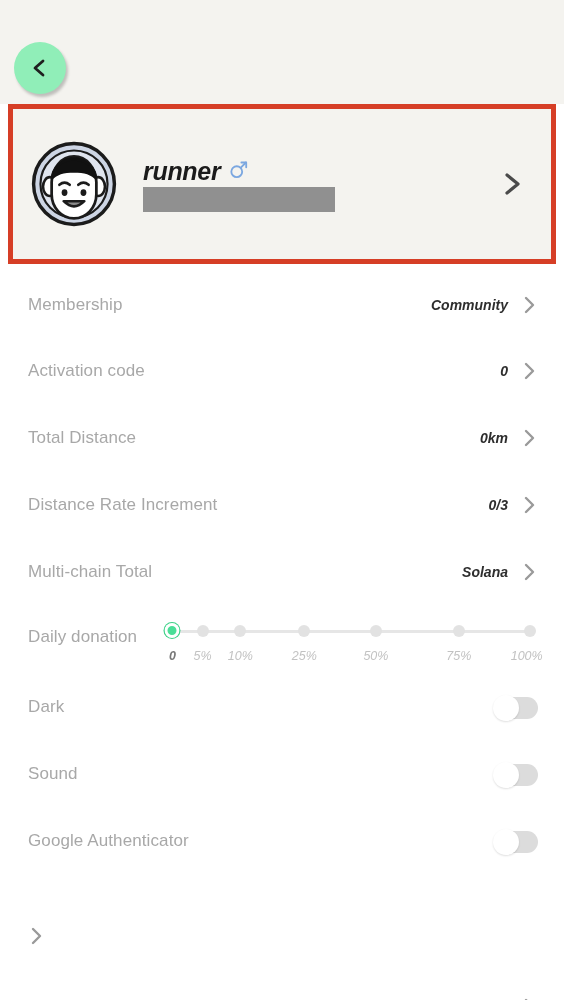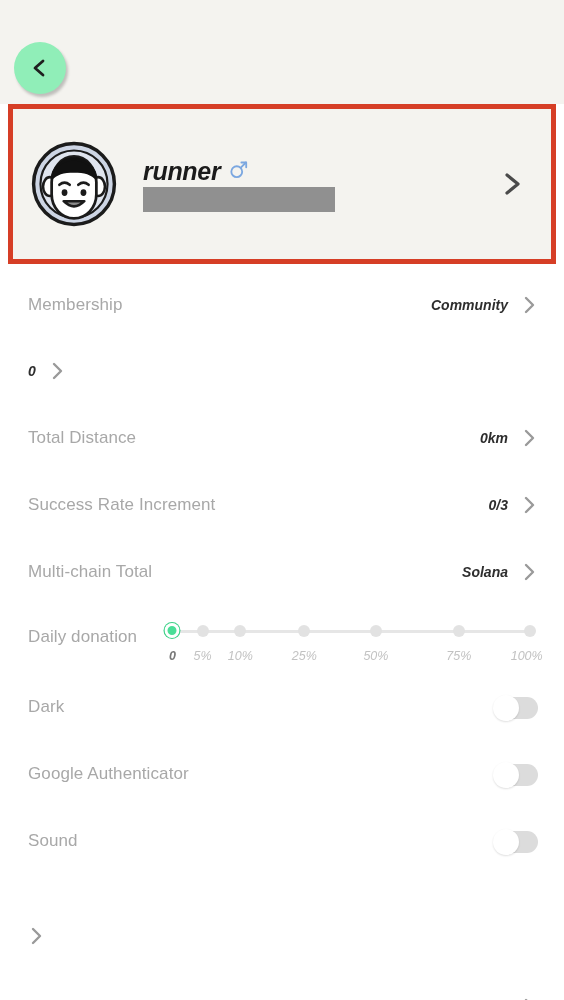--- a/index.html
+++ b/index.html
@@ -201,40 +201,41 @@
     <span class="row-label">Membership</span>
     <span class="row-value">Community</span>
     <span class="chev">
       <svg width="17" height="22" viewBox="0 0 17 22">
           <polyline points="5,4 12,11 5,18" fill="none" stroke="#9a9a9a" stroke-width="2.4" stroke-linecap="round" stroke-linejoin="round"></polyline>
         </svg>
     </span>
   </div>
 
   <div class="row">
+    <span class="row-label">Activation code</span>
     <span class="row-value">0</span>
     <span class="chev">
       <svg width="17" height="22" viewBox="0 0 17 22">
           <polyline points="5,4 12,11 5,18" fill="none" stroke="#9a9a9a" stroke-width="2.4" stroke-linecap="round" stroke-linejoin="round"></polyline>
         </svg>
     </span>
   </div>
 
   <div class="row tall">
     <span class="row-label">Total Distance</span>
     <span class="row-value">0km</span>
     <span class="chev">
       <svg width="17" height="22" viewBox="0 0 17 22">
           <polyline points="5,4 12,11 5,18" fill="none" stroke="#9a9a9a" stroke-width="2.4" stroke-linecap="round" stroke-linejoin="round"></polyline>
         </svg>
     </span>
   </div>
 
   <div class="row tall">
-    <span class="row-label">Success Rate Increment</span>
+    <span class="row-label">Distance Rate Increment</span>
     <span class="row-value">0/3</span>
     <span class="chev">
       <svg width="17" height="22" viewBox="0 0 17 22">
           <polyline points="5,4 12,11 5,18" fill="none" stroke="#9a9a9a" stroke-width="2.4" stroke-linecap="round" stroke-linejoin="round"></polyline>
         </svg>
     </span>
   </div>
 
   <div class="row tall">
     <span class="row-label">Multi-chain Total</span>
@@ -272,33 +273,33 @@
   </div>
 
   <div class="toggle-row">
     <span class="row-label">Dark</span>
     <div class="toggle">
       <div class="knob"></div>
     </div>
   </div>
 
   <div class="toggle-row">
+    <span class="row-label">Sound</span>
+    <div class="toggle">
+      <div class="knob"></div>
+    </div>
+  </div>
+
+  <div class="toggle-row">
     <span class="row-label">Google Authenticator</span>
     <div class="toggle">
       <div class="knob"></div>
     </div>
   </div>
 
-  <div class="toggle-row">
-    <span class="row-label">Sound</span>
-    <div class="toggle">
-      <div class="knob"></div>
-    </div>
-  </div>
-
   <div class="row tall" style="height:75px">
     <span class="chev">
       <svg width="17" height="22" viewBox="0 0 17 22">
           <polyline points="5,4 12,11 5,18" fill="none" stroke="#9a9a9a" stroke-width="2.4" stroke-linecap="round" stroke-linejoin="round"></polyline>
         </svg>
     </span>
   </div>
 
   <div class="row tall">
     <span class="row-label">Privacy Policy</span>

